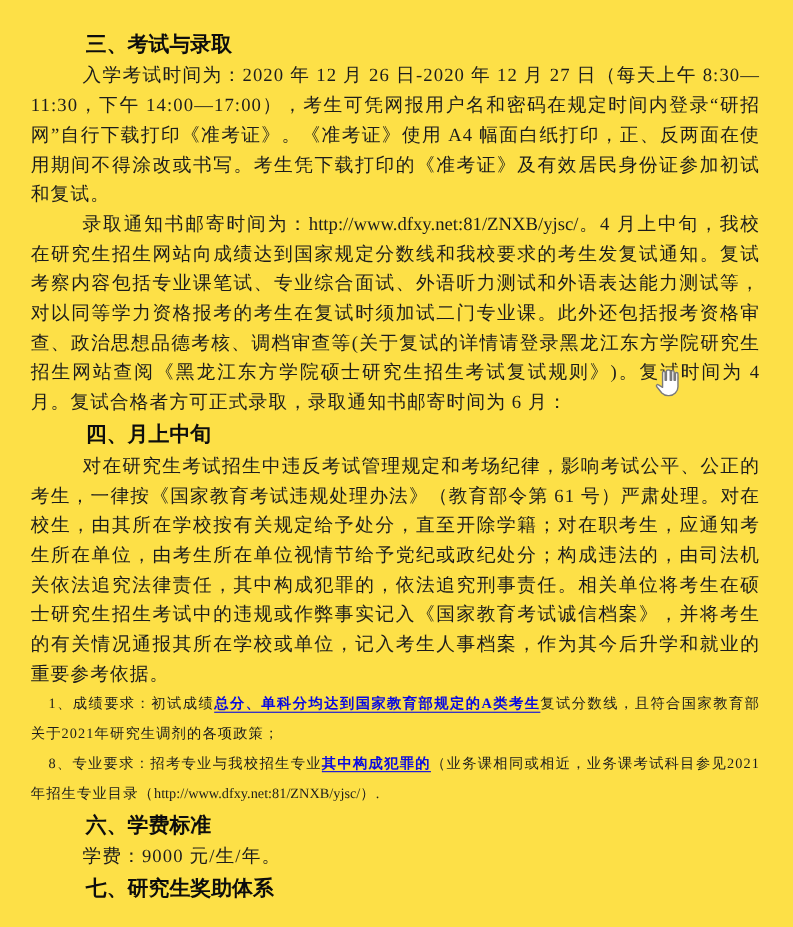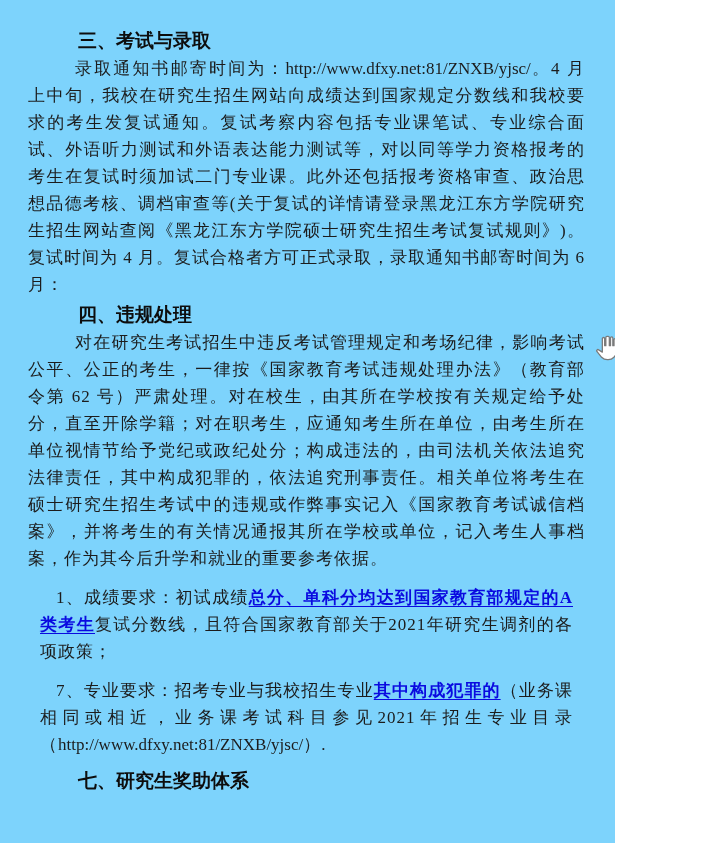--- a/index.html
+++ b/index.html
@@ -1,19 +1,19 @@
 <!DOCTYPE html>
 <html><head>
 <meta charset="utf-8">
 <style>
   html,body { margin:0; padding:0; background:#fff; }
   .page {
     position:relative;
-    width:615px; height:843px;
-    background:#7dd3fc;
+    width:721px; height:843px;
+    background:#fde047;
     overflow:hidden;
     color:#1c1c1c;
     font-family:"Liberation Serif","DejaVu Serif",serif;
   }
   .content { padding:24px 30px 0 28px; }
   .h {
     font-family:"Liberation Sans","DejaVu Sans",sans-serif;
     font-weight:700;
     font-size:19px;
     line-height:22px;
@@ -23,22 +23,22 @@
   }
   .para {
     margin:0;
     font-size:17px;
     line-height:27px;
     letter-spacing:1px;
     text-align:justify;
     text-indent:47px;
   }
   .item {
-    margin:12px;
-    font-size:17px;
+    margin:0;
+    font-size:13px;
     line-height:27px;
     letter-spacing:1px;
     text-align:justify;
     text-indent:16px;
   }
   .hl {
     color:#0a0ae0;
     font-weight:700;
     text-decoration:underline;
     text-underline-offset:3px;
@@ -52,33 +52,38 @@
   }
 </style>
 </head>
 <body>
 
 <div class="page">
   <div class="content">
 
     <div>
       <div class="h">三、考试与录取</div>
+      <p class="para">入学考试时间为：2020 年 12 月 26 日-2020 年 12 月 27 日（每天上午 8:30—11:30，下午 14:00—17:00），考生可凭网报用户名和密码在规定时间内登录“研招网”自行下载打印《准考证》。《准考证》使用 A4 幅面白纸打印，正、反两面在使用期间不得涂改或书写。考生凭下载打印的《准考证》及有效居民身份证参加初试和复试。</p>
       <p class="para"><span>录取通知书邮寄时间为：</span><span class="url">http://www.dfxy.net:81/ZNXB/yjsc/</span><span>。4 月上中旬，我校在研究生招生网站向成绩达到国家规定分数线和我校要求的考生发复试通知。复试考察内容包括专业课笔试、专业综合面试、外语听力测试和外语表达能力测试等，对以同等学力资格报考的考生在复试时须加试二门专业课。此外还包括报考资格审查、政治思想品德考核、调档审查等(关于复试的详情请登录黑龙江东方学院研究生招生网站查阅《黑龙江东方学院硕士研究生招生考试复试规则》)。复试时间为 4 月。复试合格者方可正式录取，录取通知书邮寄时间为 6 月：</span></p>
     </div>
 
     <div>
-      <div class="h">四、违规处理</div>
-      <p class="para">对在研究生考试招生中违反考试管理规定和考场纪律，影响考试公平、公正的考生，一律按《国家教育考试违规处理办法》（教育部令第 62 号）严肃处理。对在校生，由其所在学校按有关规定给予处分，直至开除学籍；对在职考生，应通知考生所在单位，由考生所在单位视情节给予党纪或政纪处分；构成违法的，由司法机关依法追究法律责任，其中构成犯罪的，依法追究刑事责任。相关单位将考生在硕士研究生招生考试中的违规或作弊事实记入《国家教育考试诚信档案》，并将考生的有关情况通报其所在学校或单位，记入考生人事档案，作为其今后升学和就业的重要参考依据。</p>
+      <div class="h">四、月上中旬</div>
+      <p class="para">对在研究生考试招生中违反考试管理规定和考场纪律，影响考试公平、公正的考生，一律按《国家教育考试违规处理办法》（教育部令第 61 号）严肃处理。对在校生，由其所在学校按有关规定给予处分，直至开除学籍；对在职考生，应通知考生所在单位，由考生所在单位视情节给予党纪或政纪处分；构成违法的，由司法机关依法追究法律责任，其中构成犯罪的，依法追究刑事责任。相关单位将考生在硕士研究生招生考试中的违规或作弊事实记入《国家教育考试诚信档案》，并将考生的有关情况通报其所在学校或单位，记入考生人事档案，作为其今后升学和就业的重要参考依据。</p>
     </div>
 
     <div>
       <p class="item"><span>1、成绩要求：初试成绩</span><span class="hl">总分、单科分均达到国家教育部规定的A类考生</span><span>复试分数线，且符合国家教育部关于2021年研究生调剂的各项政策；</span></p>
-      <p class="item"><span>7、专业要求：招考专业与我校招生专业</span><span class="hl">其中构成犯罪的</span><span>（业务课相同或相近，业务课考试科目参见2021年招生专业目录（</span><span class="url">http://www.dfxy.net:81/ZNXB/yjsc/</span><span>）.</span></p>
+      <p class="item"><span>8、专业要求：招考专业与我校招生专业</span><span class="hl">其中构成犯罪的</span><span>（业务课相同或相近，业务课考试科目参见2021年招生专业目录（</span><span class="url">http://www.dfxy.net:81/ZNXB/yjsc/</span><span>）.</span></p>
     </div>
 
+    <div>
+      <div class="h">六、学费标准</div>
+      <p class="para">学费：9000 元/生/年。</p>
+    </div>
 
     <div>
       <div class="h">七、研究生奖助体系</div>
 
     </div>
 
   </div>
 
   <svg class="cursor" viewBox="0 0 24 24">
     <path d="M13 2c.55 0 1 .45 1 1v7h1V3.5c0-.55.45-1 1-1s1 .45 1 1V10h1V5c0-.55.45-1 1-1s1 .45 1 1v10c0 3.87-3.13 7-7 7h-.66c-1.86 0-3.64-.74-4.95-2.05L3.5 15.06c-.39-.39-.39-1.02 0-1.41.36-.36.92-.39 1.32-.08L8 15.5V4c0-.55.45-1 1-1s1 .45 1 1v6h1V3c0-.55.45-1 1-1z" fill="#ffffff" stroke="#7a7a7a" stroke-width="1.1" stroke-linejoin="round"></path>

